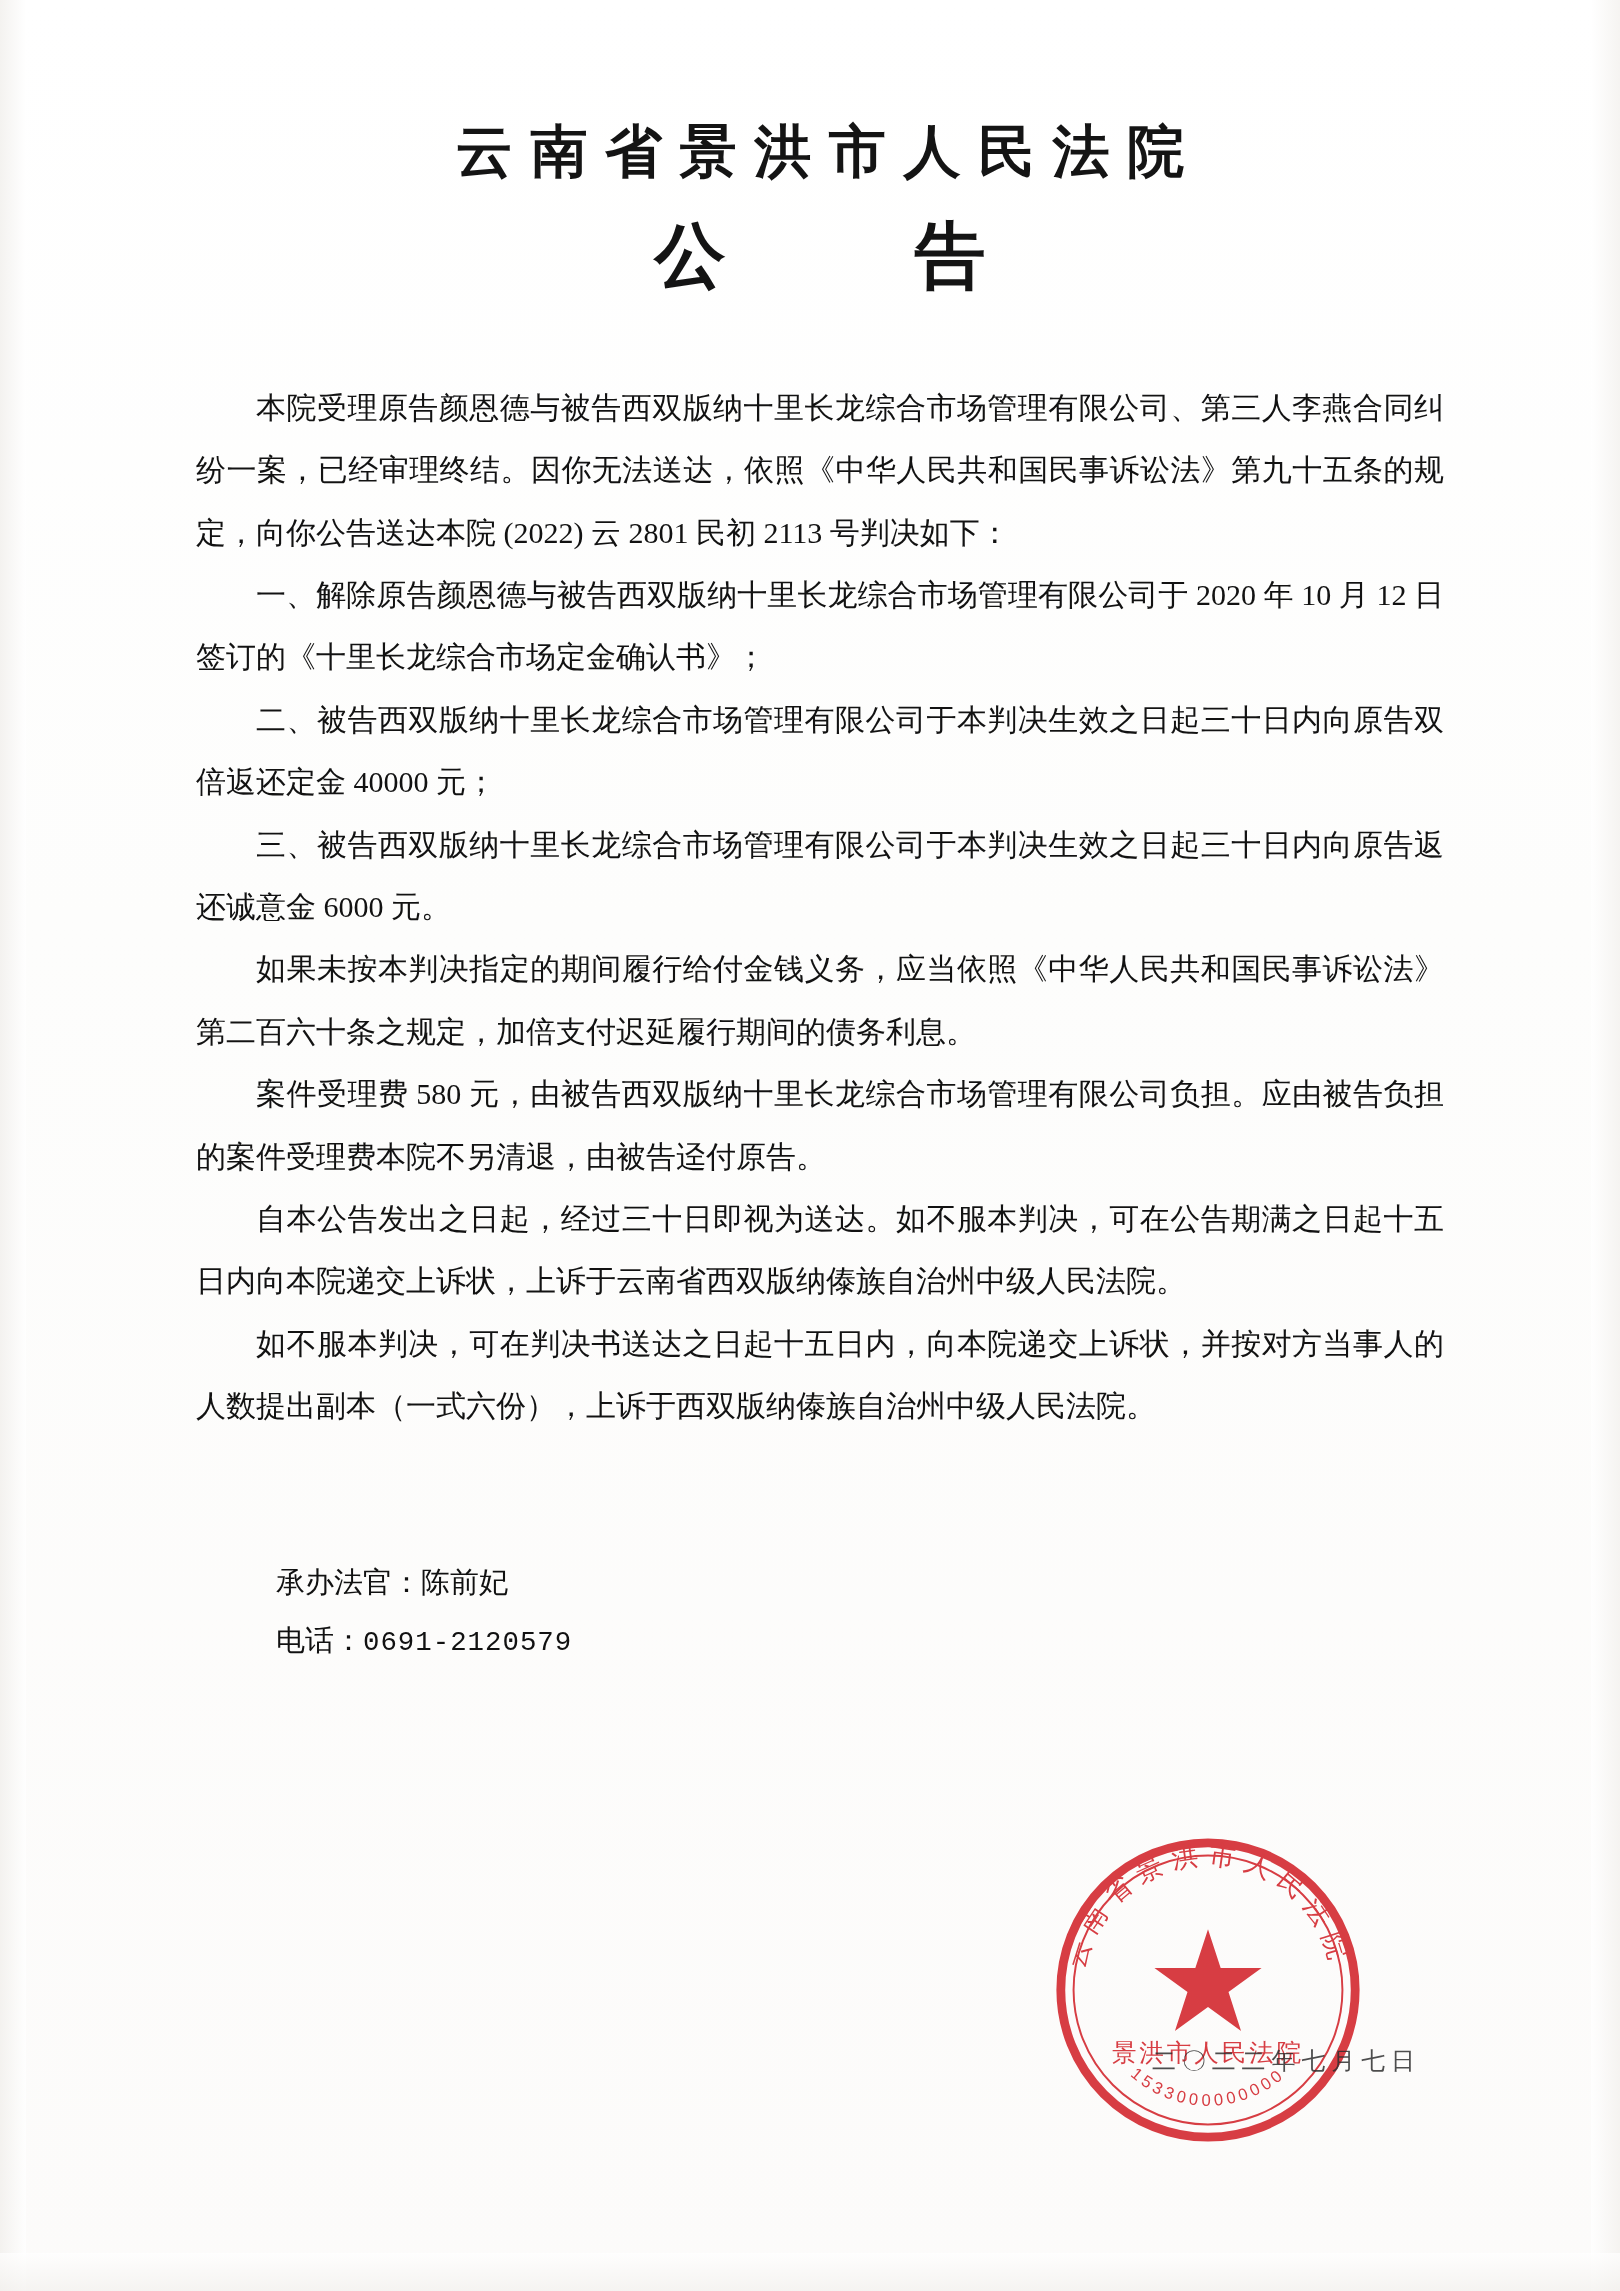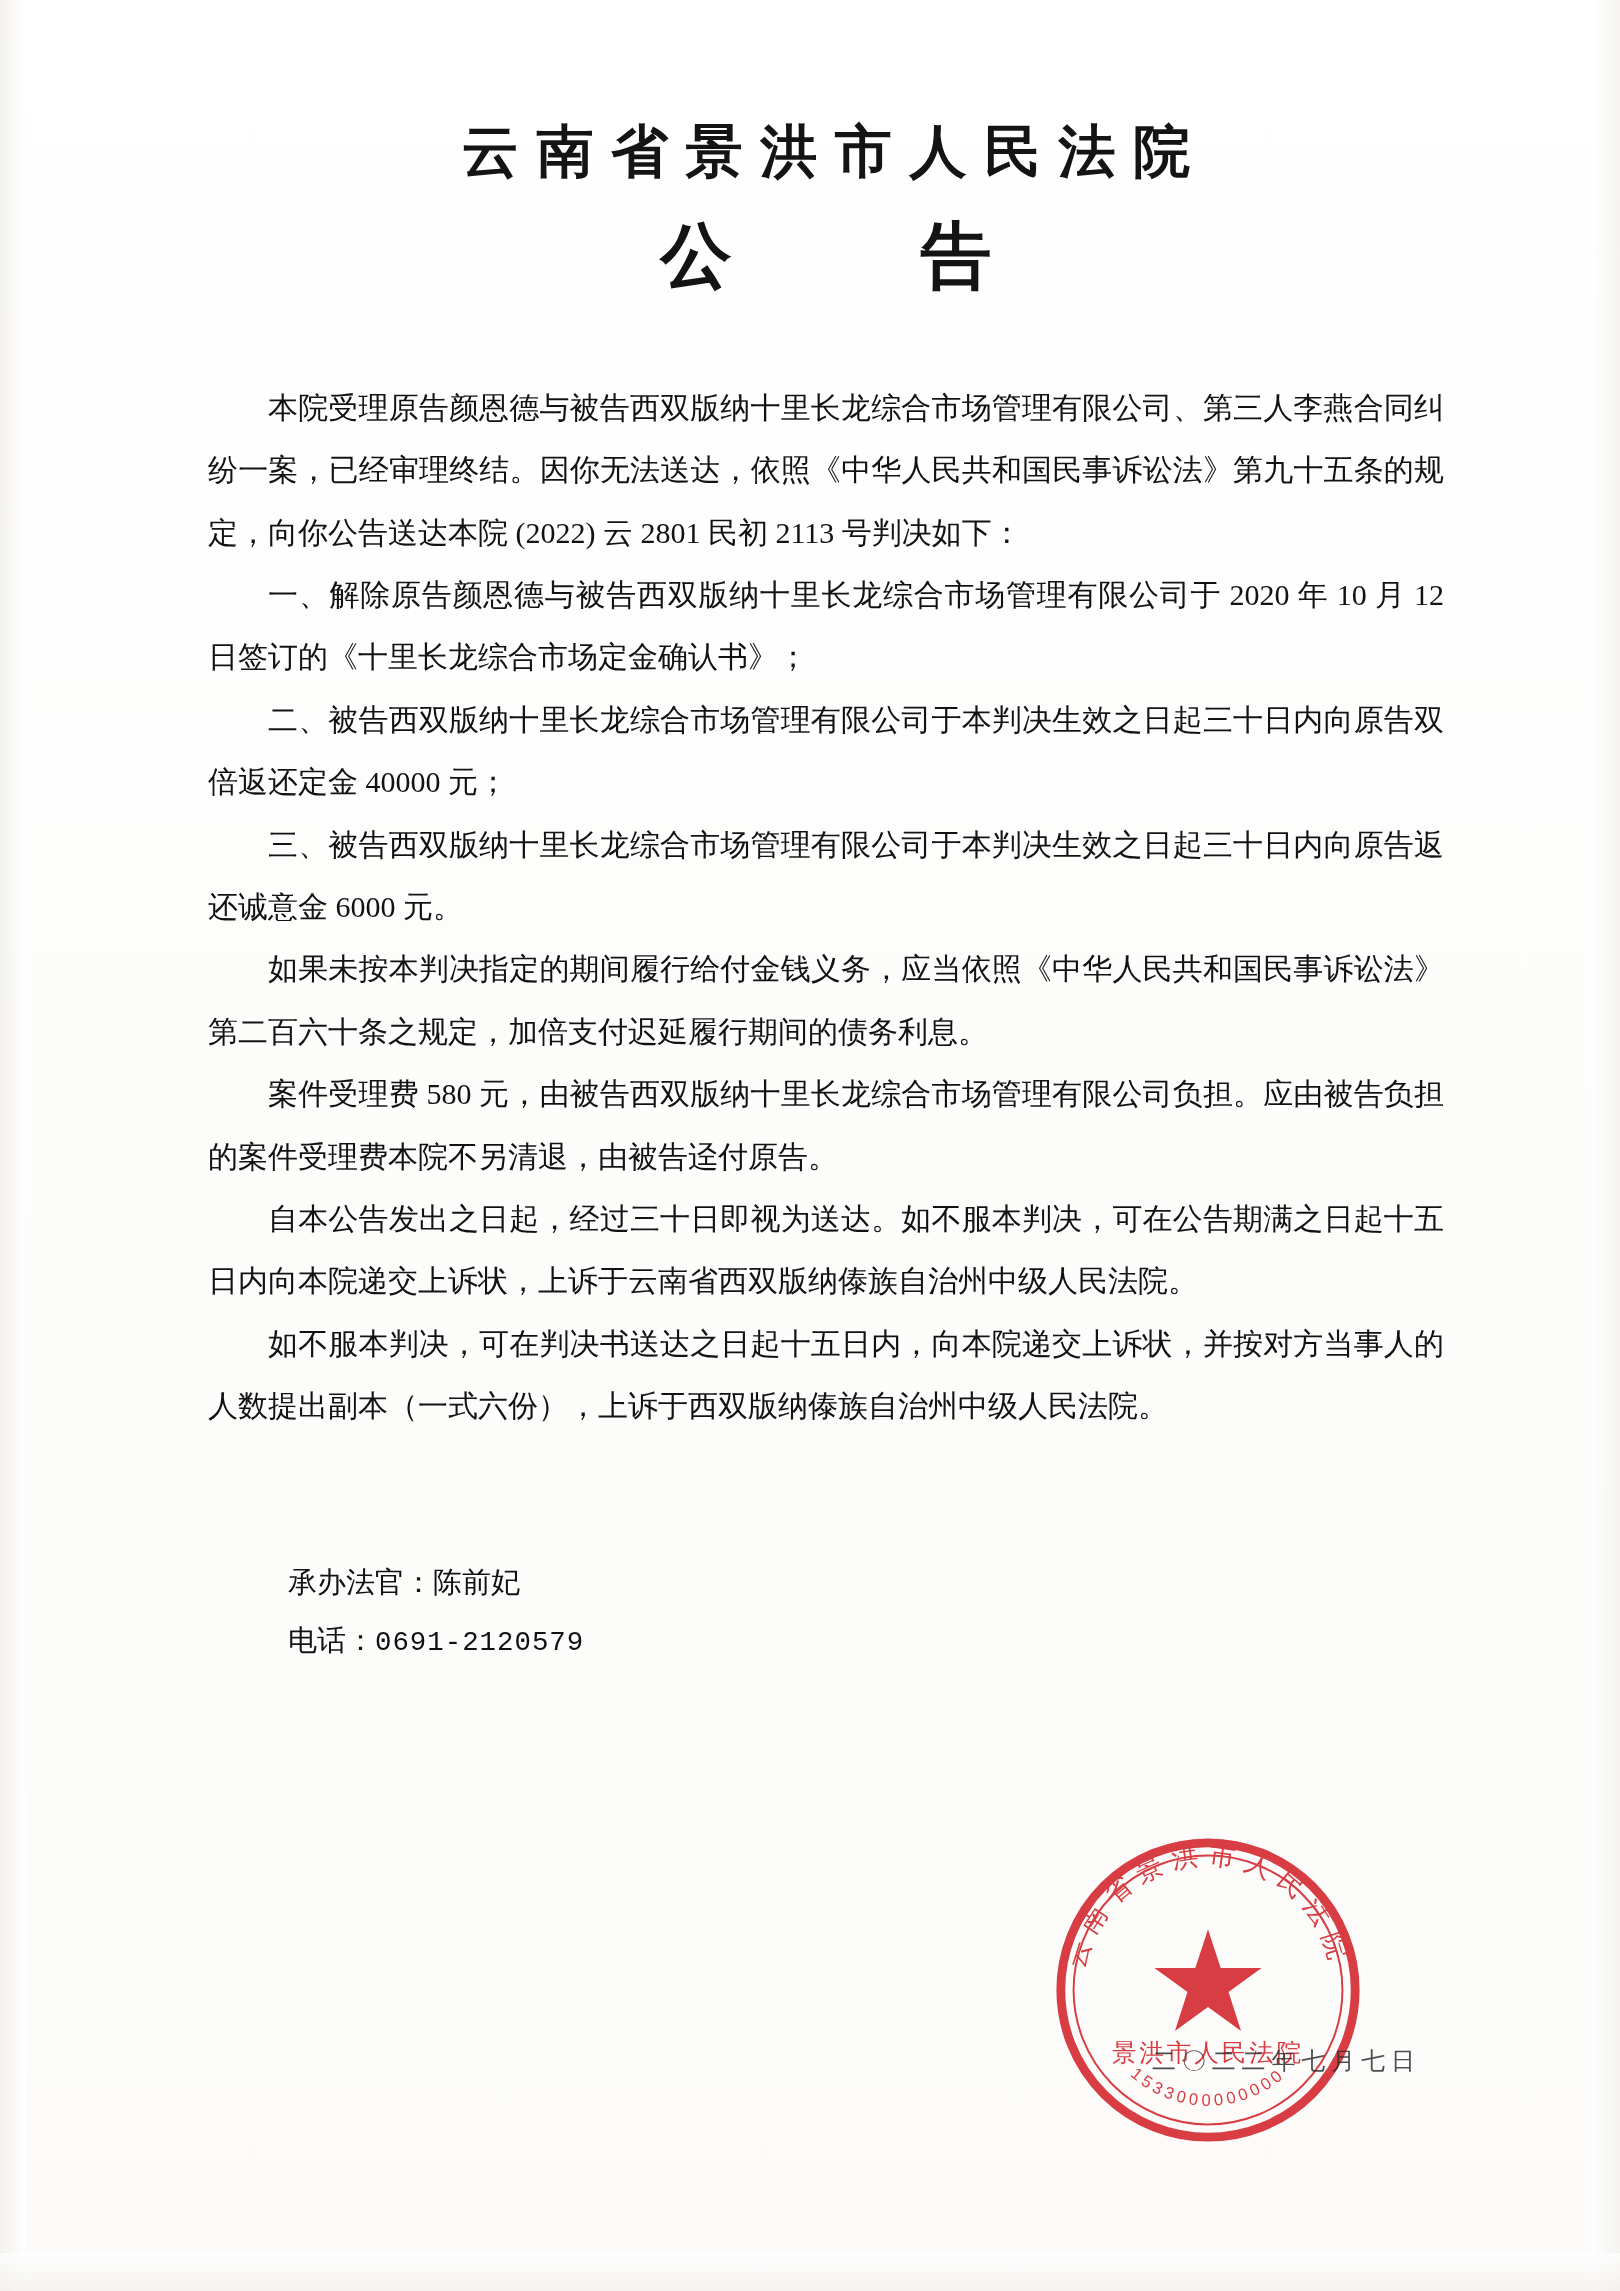--- a/index.html
+++ b/index.html
@@ -12,21 +12,20 @@
     height: 2292px;
     position: relative;
     font-family: "Liberation Serif", "DejaVu Serif", serif;
     color: #111111;
     overflow: hidden;
   }
   .page {
     position: absolute;
     inset: 0;
     background: #3b82f6;
-    padding-left: 12px;
   }
   
   .page::before {
     content: "";
     position: absolute;
     inset: 0;
     background: linear-gradient(180deg, #ffffff 0%, #fdfdfc 40%, #fcfbfa 100%);
     pointer-events: none;
   }
 

